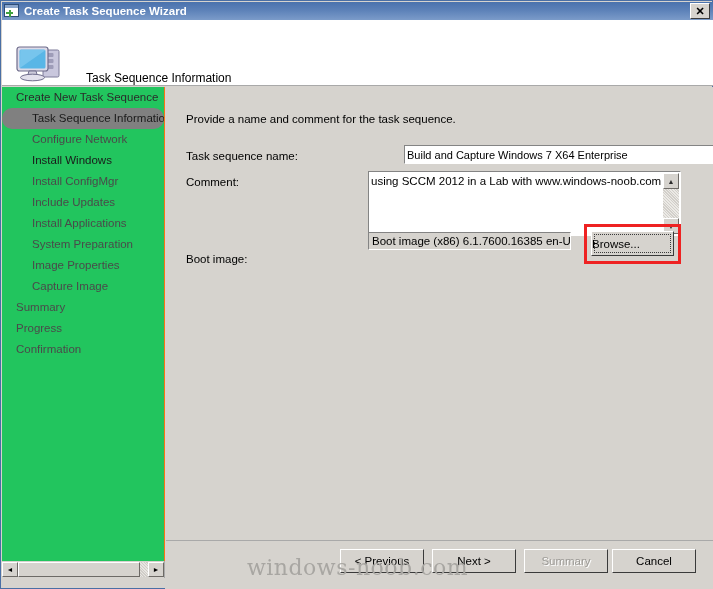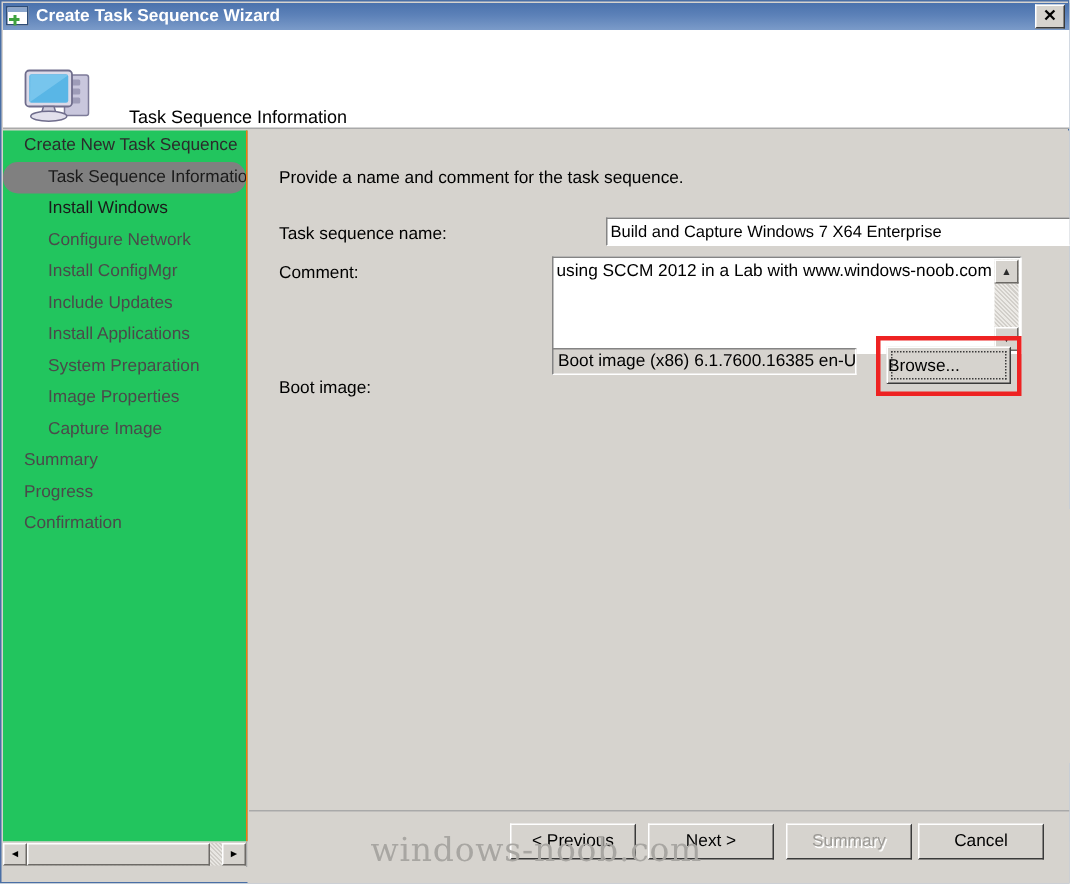--- a/index.html
+++ b/index.html
@@ -394,22 +394,22 @@
         <path d="M15 30 L22 30 L23.5 35 L13.5 35 Z" fill="#cdcbdb" stroke="#6f6d8c" stroke-width="1"></path>
         <ellipse cx="18.5" cy="36.5" rx="12" ry="3.3" fill="#e2e0ec" stroke="#6f6d8c" stroke-width="1"></ellipse>
       </svg>
     </div>
     <div id="header-title">Task Sequence Information</div>
   </div>
 
   <div id="sidebar">
     <div class="nav-item top">Create New Task Sequence</div>
     <div class="nav-item level2 active">Task Sequence Informatio</div>
+    <div class="nav-item level2">Configure Network</div>
     <div class="nav-item level2 done">Install Windows</div>
-    <div class="nav-item level2">Configure Network</div>
     <div class="nav-item level2">Install ConfigMgr</div>
     <div class="nav-item level2">Include Updates</div>
     <div class="nav-item level2">Install Applications</div>
     <div class="nav-item level2">System Preparation</div>
     <div class="nav-item level2">Image Properties</div>
     <div class="nav-item level2">Capture Image</div>
     <div class="nav-item">Summary</div>
     <div class="nav-item">Progress</div>
     <div class="nav-item">Confirmation</div>
   </div>

